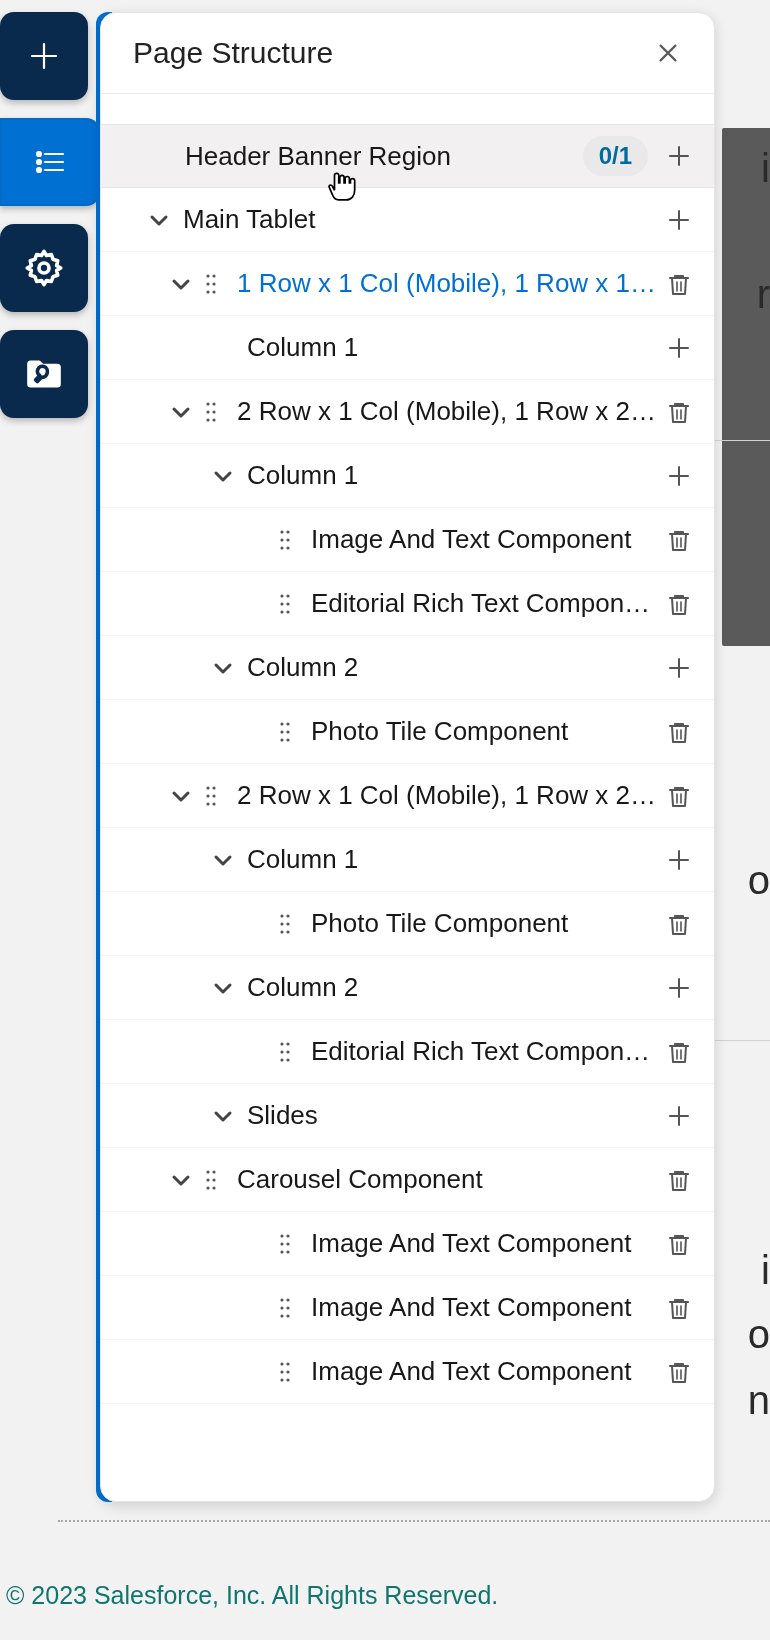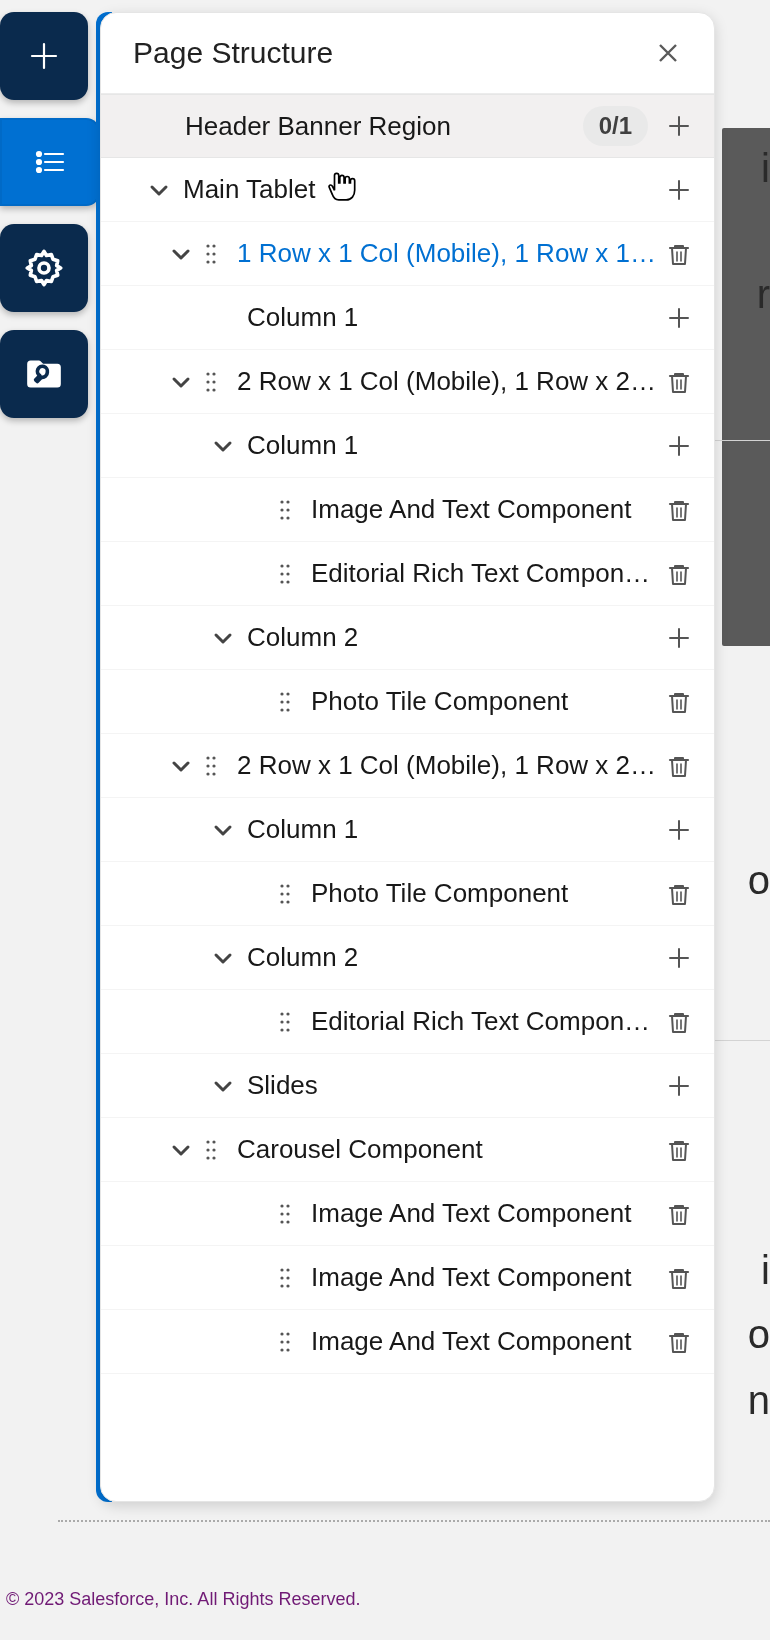--- a/index.html
+++ b/index.html
@@ -37,20 +37,21 @@
     position: absolute;
     left: 100px; top: 12px;
     width: 615px; height: 1490px;
     background: #fff;
     border-radius: 16px;
     border: 1px solid #e5e5e5;
     box-shadow: 0 4px 14px rgba(0,0,0,0.15);
     display: flex; flex-direction: column;
     overflow: hidden;
     z-index: 3;
+    gap: 30px;
   }
   .panel-blue-strip {
     position: absolute;
     left: 96px; top: 12px;
     width: 16px; height: 1490px;
     background: #0070d2;
     border-radius: 12px 0 0 12px;
     z-index: 2;
   }
 
@@ -121,21 +122,21 @@
     text-overflow: ellipsis;
     padding-left: 6px;
   }
 
   .badge {
     background: #e9e9e9;
     border-radius: 22px;
     padding: 6px 16px;
     font-size: 24px;
     font-weight: 600;
-    color: #404040;
+    color: #0369a1;
     margin-right: 10px;
   }
 
   .action {
     width: 42px; height: 42px;
     display: flex; align-items: center; justify-content: center;
     cursor: pointer; color: #555; flex-shrink: 0;
   }
   .action svg { width: 26px; height: 26px; stroke: currentColor; fill: none; stroke-width: 2; stroke-linecap: round; stroke-linejoin: round;}
   .action.trash svg .lidline { stroke-width: 2.2; }
@@ -170,22 +171,22 @@
     font-size: 40px;
     color: #2a2a2a;
     font-weight: 400;
     z-index: 1;
   }
   .bg-sep { position:absolute; right:0; width:60px; border-top:1px solid #d3d3d3; z-index:1;}
 
   .footer {
     position: absolute;
     left: 6px; bottom: 30px;
-    font-size: 18px;
-    color: #701a75;
+    font-size: 25px;
+    color: #0f766e;
   }
 </style>
 </head>
 <body>
 
 <div class="left-rail">
   <div class="rail-btn rail-dark">
     <svg>
         <path d="M20 8v24M8 20h24"></path>
       </svg>

